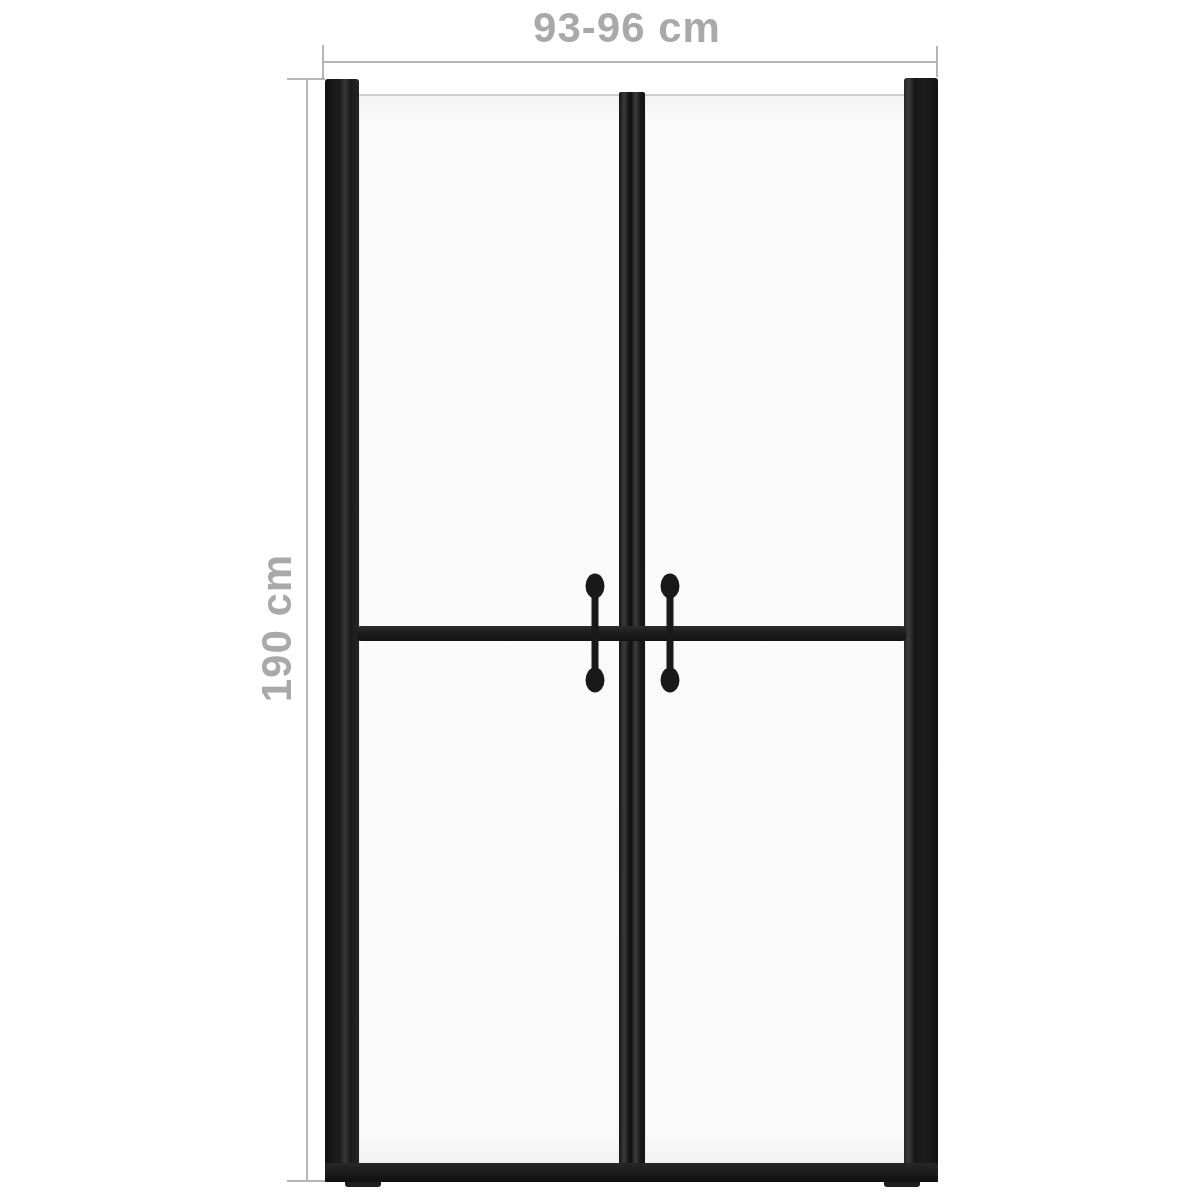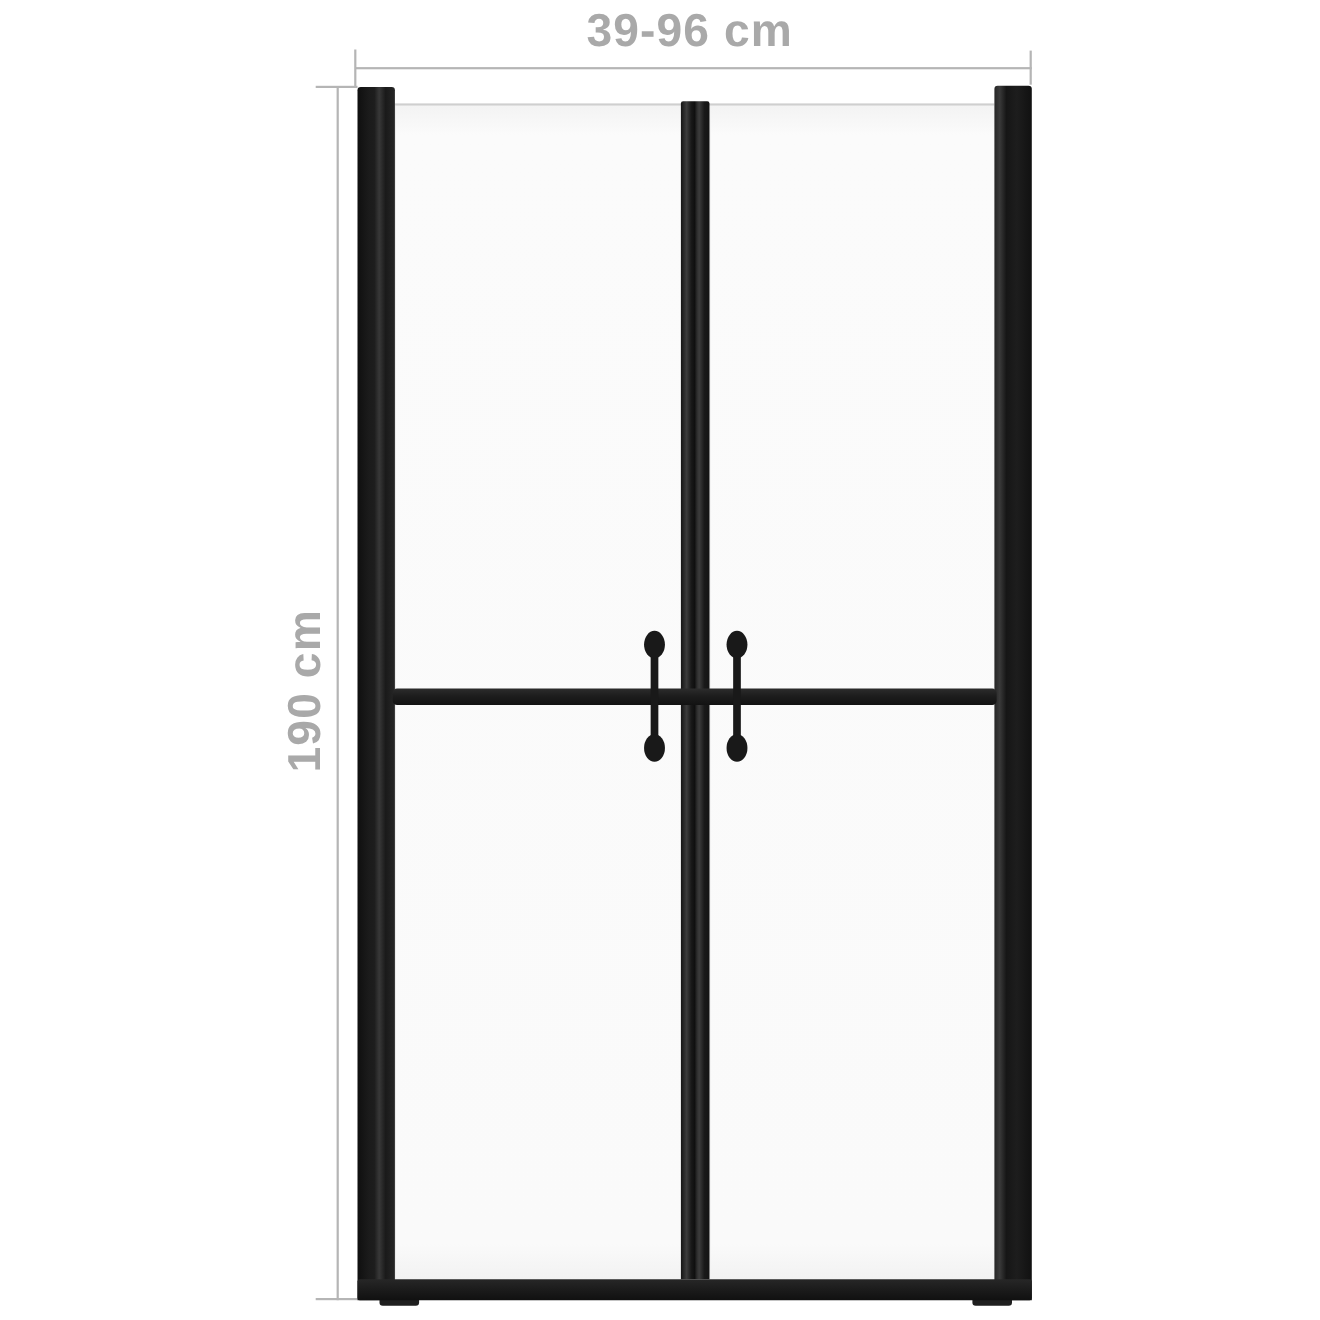--- a/index.html
+++ b/index.html
@@ -60,21 +60,21 @@
   .foot{
     background:#1f1f1f;
     border-radius:3px;
   }
 </style>
 </head>
 <body>
 
 <div class="stage">
 
-  <div class="abs dim-label" style="left:427px;top:2px;width:400px;height:52px;">39-96 cm</div>
+  <div class="abs dim-label" style="left:427px;top:2px;width:400px;height:52px;">93-96 cm</div>
   <div class="abs dim" style="left:323px;top:61px;width:615px;height:2px;"></div>
   <div class="abs dim" style="left:322px;top:45px;width:2px;height:35px;"></div>
   <div class="abs dim" style="left:936px;top:46px;width:2px;height:31px;"></div>
 
   <div class="abs dim-label" style="left:167px;top:604px;width:220px;height:48px;transform:rotate(-90deg);">190 cm</div>
   <div class="abs dim" style="left:306px;top:79px;width:2px;height:1103px;"></div>
   <div class="abs dim" style="left:287px;top:78px;width:38px;height:2px;"></div>
   <div class="abs dim" style="left:287px;top:1180px;width:38px;height:2px;"></div>
 
   <div class="abs glass" style="left:359px;top:96px;width:260px;height:1067px;"></div>

